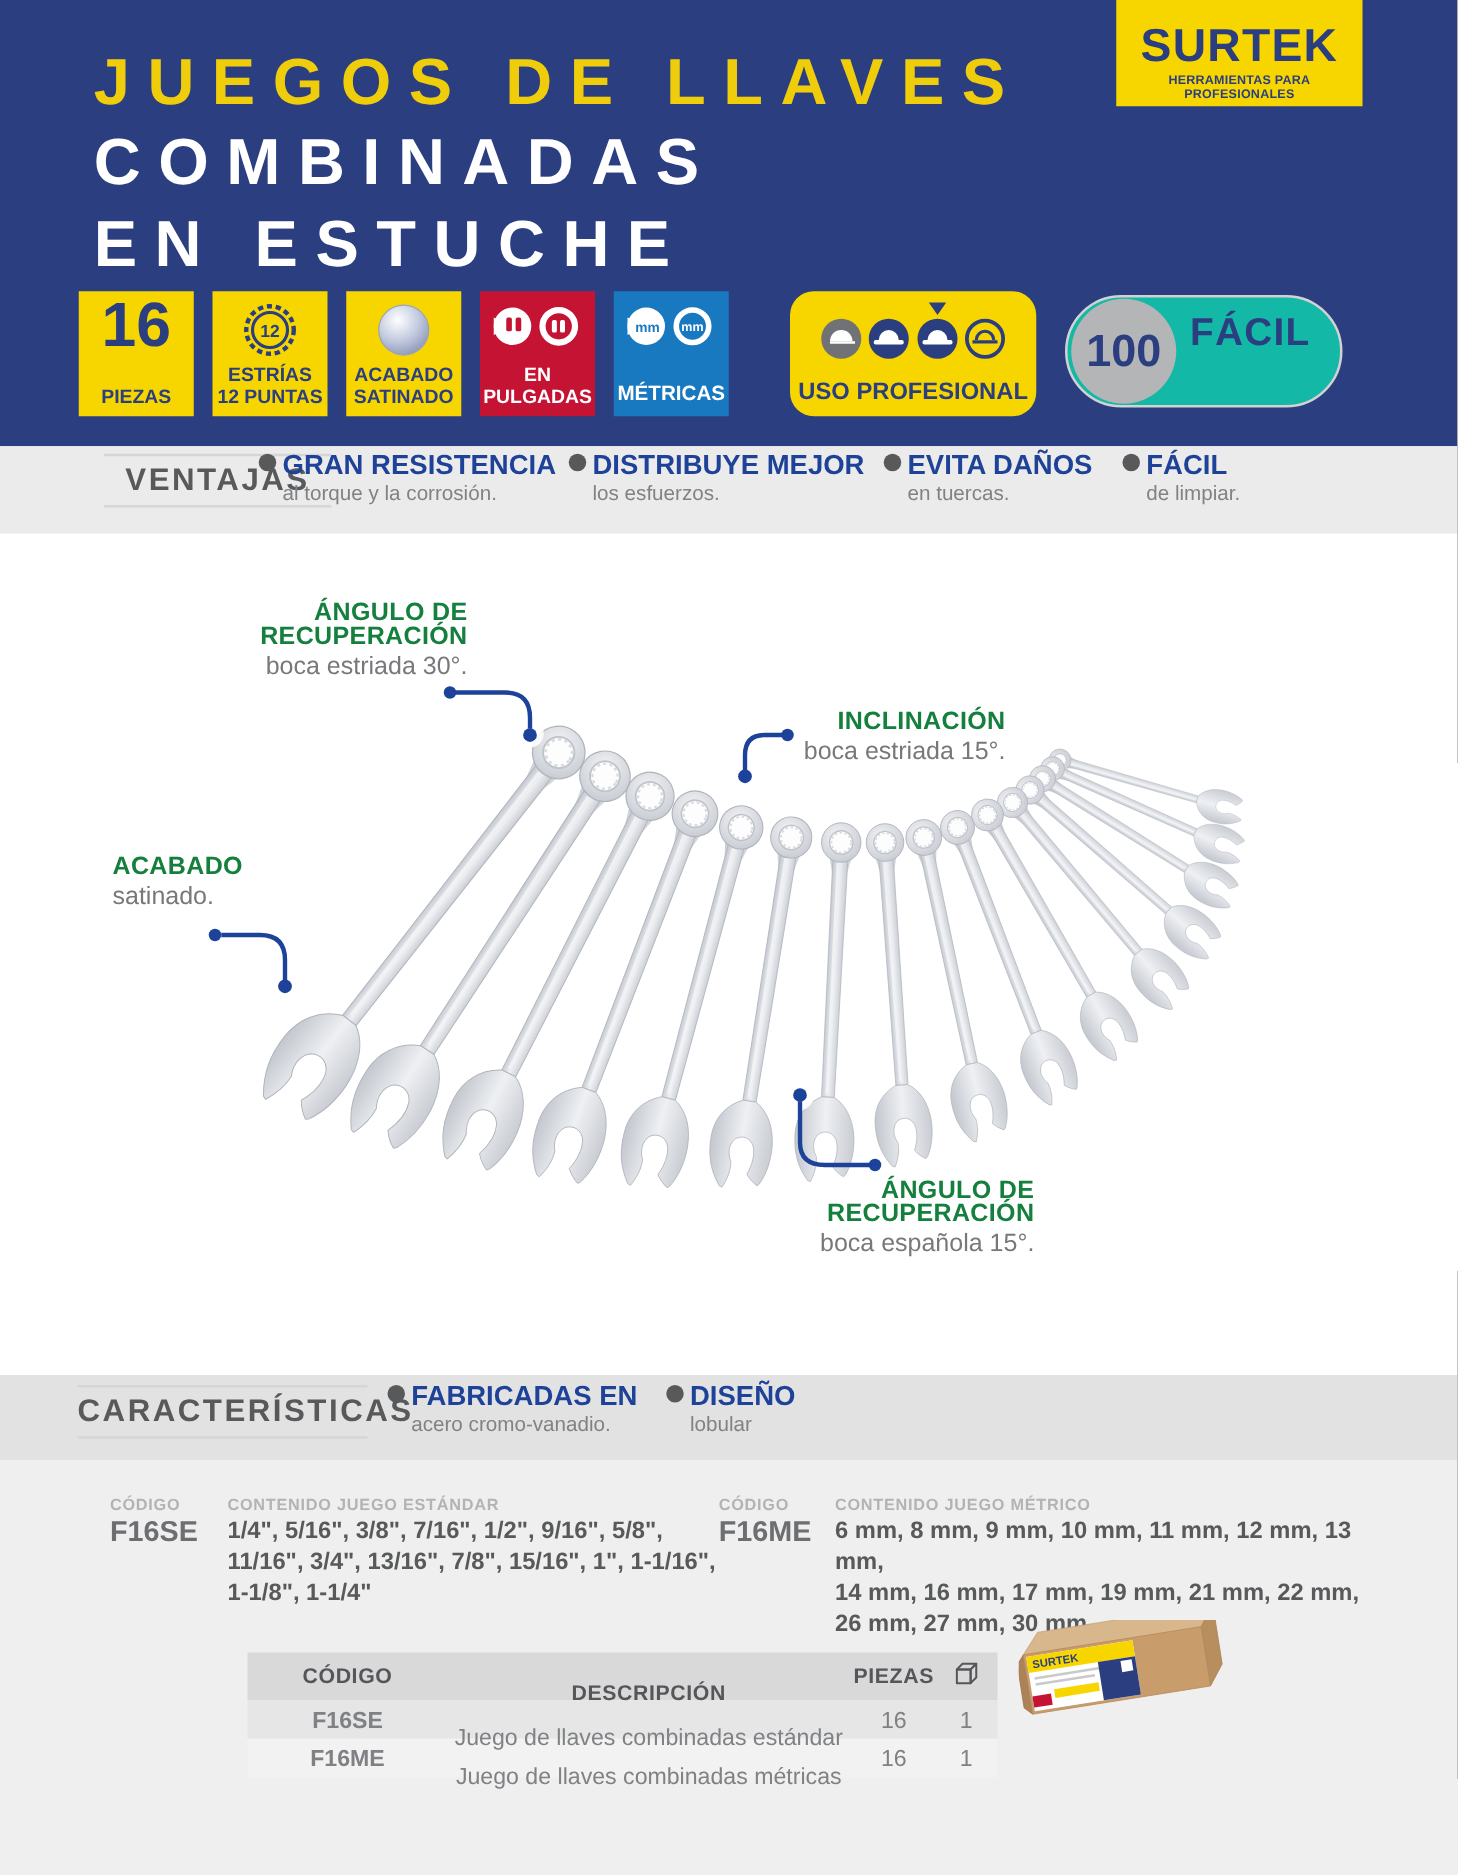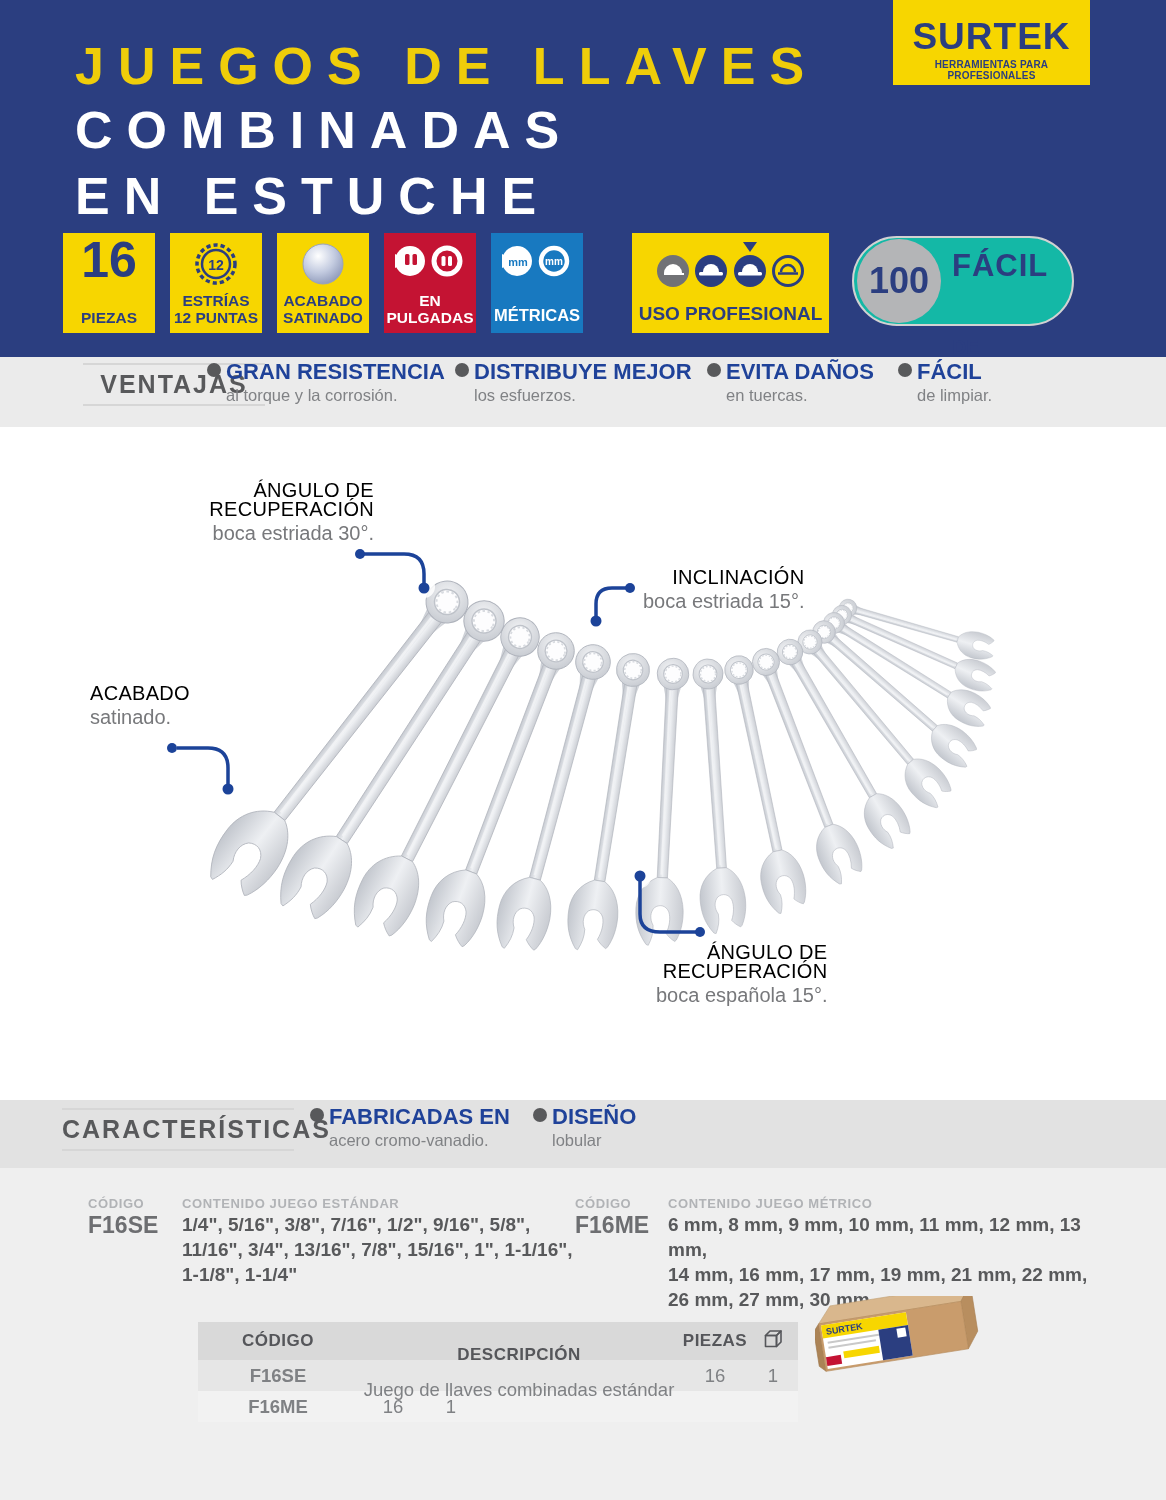--- a/index.html
+++ b/index.html
@@ -15,21 +15,21 @@
   .logo .brand{margin-top:16px;font-size:37px;font-weight:bold;letter-spacing:1px;color:#2B3E80;}
   .logo .tagline{margin-top:1px;font-size:10px;font-weight:bold;color:#2B3E80;letter-spacing:0.2px;}
 
   
   .badge{position:absolute;top:233px;width:92px;height:100px;background:#F7D600;color:#2B3E80;text-align:center;}
   .badge.red{background:#C41333;color:#ffffff;}
   .badge.blue{background:#1879C0;color:#ffffff;}
   .badge .big{font-size:50px;font-weight:bold;line-height:54px;margin-top:0px;}
   .badge .lbl{position:absolute;left:0;right:0;bottom:7px;font-weight:bold;font-size:15.5px;line-height:17px;}
   .badge .icon{margin-top:8px;}
-  .uso{position:absolute;left:632px;top:233px;width:197px;height:100px;background:#F7D600;text-align:center;color:#2B3E80;}
+  .uso{position:absolute;left:632px;top:233px;width:197px;height:100px;background:#F7D600;text-align:center;color:#2B3E80;border-radius:19px;}
   .uso .lbl{position:absolute;left:0;right:0;bottom:8px;font-weight:bold;font-size:19px;}
   .warranty{position:absolute;left:852px;top:236px;width:218px;height:86px;background:#14b8a6;
             border:2px solid #d2d2d2;border-radius:46px;}
   .warranty .circle{position:absolute;left:3px;top:1px;width:84px;height:84px;border-radius:50%;
             background:#b4b5b7;color:#2B3E80;font-size:36px;font-weight:bold;text-align:center;line-height:84px;}
   .warranty .l1{position:absolute;left:98px;top:10px;font-size:31px;font-weight:bold;color:#2B3E80;letter-spacing:1px;}
   .warranty .l2{position:absolute;left:98px;top:64px;font-size:19.5px;font-weight:bold;color:#2B3E80;margin-top:34px;}
 
   
   .band-v{position:absolute;left:0;top:357px;width:1166px;height:70px;background:#ebebeb;}
@@ -37,21 +37,21 @@
   .rule-label{position:absolute;text-align:center;font-weight:bold;color:#58595B;letter-spacing:2px;
               border-top:2px solid #d6d6d6;border-bottom:2px solid #d6d6d6;padding:5px 0;}
   .vitem{position:absolute;padding-left:19px;}
   .vitem .dot{position:absolute;left:0;top:4px;width:14px;height:14px;border-radius:50%;background:#58595B;}
   .vtitle{font-size:22px;font-weight:bold;color:#1F4299;white-space:nowrap;}
   .vsub{font-size:16.5px;color:#808285;margin-top:1px;white-space:nowrap;}
 
   
   .mainimg{position:absolute;left:0;top:427px;width:1166px;height:673px;background:#ffffff;}
   .co{position:absolute;}
-  .co .t{color:#000000;font-weight:normal;font-size:20px;line-height:19px;white-space:pre-line;letter-spacing:0.3px;text-align:right;}
+  .co .t{color:#15803d;font-weight:bold;font-size:20px;line-height:19px;white-space:pre-line;letter-spacing:0.3px;text-align:right;}
   .co .s{color:#77787B;font-size:20px;margin-top:3px;white-space:nowrap;}
 
   
   .bottom{position:absolute;left:0;top:1168px;width:1166px;height:332px;background:#efefef;}
   .codelabel{position:absolute;font-size:13px;font-weight:bold;letter-spacing:0.6px;color:#b1b3b6;white-space:nowrap;}
   .codeval{position:absolute;font-size:23px;font-weight:bold;color:#6d6e71;}
   .codecontent{position:absolute;font-size:19px;font-weight:bold;color:#58595B;line-height:25px;white-space:pre-line;}
 
   .table{position:absolute;left:198px;top:1322px;width:600px;}
   .trow{display:flex;align-items:center;}
@@ -330,20 +330,21 @@
       </div>
     </div>
     <div class="trow r1">
       <div class="c1 code">F16SE</div>
       <div class="c2">Juego de llaves combinadas estándar</div>
       <div class="c3">16</div>
       <div class="c4">1</div>
     </div>
     <div class="trow r2">
       <div class="c1 code">F16ME</div>
+      <div class="c2">Juego de llaves combinadas métricas</div>
       <div class="c3">16</div>
       <div class="c4">1</div>
     </div>
   </div>
 
   <div class="abs" style="left:815px;top:1296px;">
     <svg width="180" height="105" viewBox="0 0 180 105">
       <g transform="rotate(-9 20 80)">
         <polygon points="12,26 156,26 168,10 26,10" fill="#d9b78d" stroke="#c2a074" stroke-width="0.6"></polygon>
         <polygon points="156,26 168,10 168,58 156,74" fill="#b88e5f" stroke="#a88052" stroke-width="0.6"></polygon>

